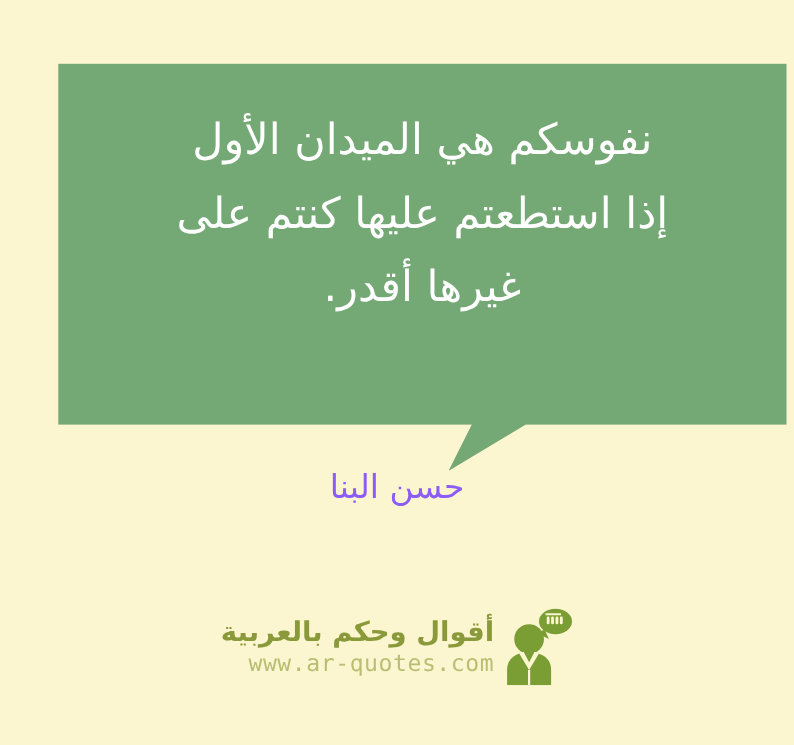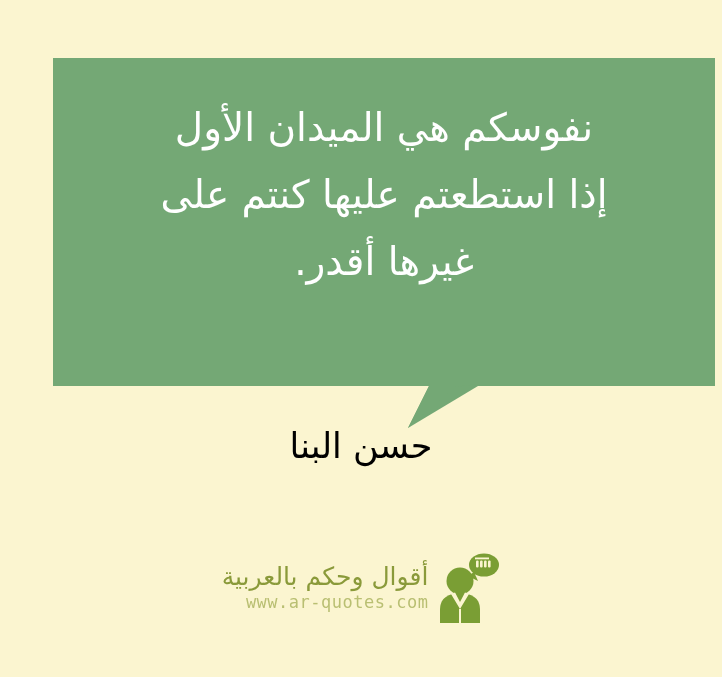--- a/index.html
+++ b/index.html
@@ -50,22 +50,22 @@
   }
 
   
   #author {
     position: absolute;
     left: 0;
     top: 426px;
     width: 722px;
     text-align: center;
     direction: rtl;
-    color: #000000;
-    font-size: 35px;
+    color: #8b5cf6;
+    font-size: 30px;
     font-weight: 400;
     font-family: "DejaVu Sans", "Liberation Sans", sans-serif;
   }
 
   
   #footer-logo {
     position: absolute;
     left: 0;
     top: 553px;
     width: 722px;
@@ -79,28 +79,28 @@
     display: flex;
     flex-direction: column;
     align-items: flex-end;
     justify-content: center;
   }
 
   #logo-arabic {
     direction: rtl;
     color: #8a9a3a;
     font-size: 25px;
-    font-weight: normal;
+    font-weight: bold;
     line-height: 1.15;
     font-family: "DejaVu Sans", "Liberation Sans", sans-serif;
   }
 
   #logo-url {
     color: #b9bf72;
-    font-size: 17px;
+    font-size: 21px;
     letter-spacing: 0.5px;
     line-height: 1.15;
     margin-top: 1px;
     font-family: "DejaVu Sans Mono", "Liberation Mono", monospace;
   }
 
   #logo-mark {
     width: 62px;
     height: 70px;
     flex: 0 0 auto;

